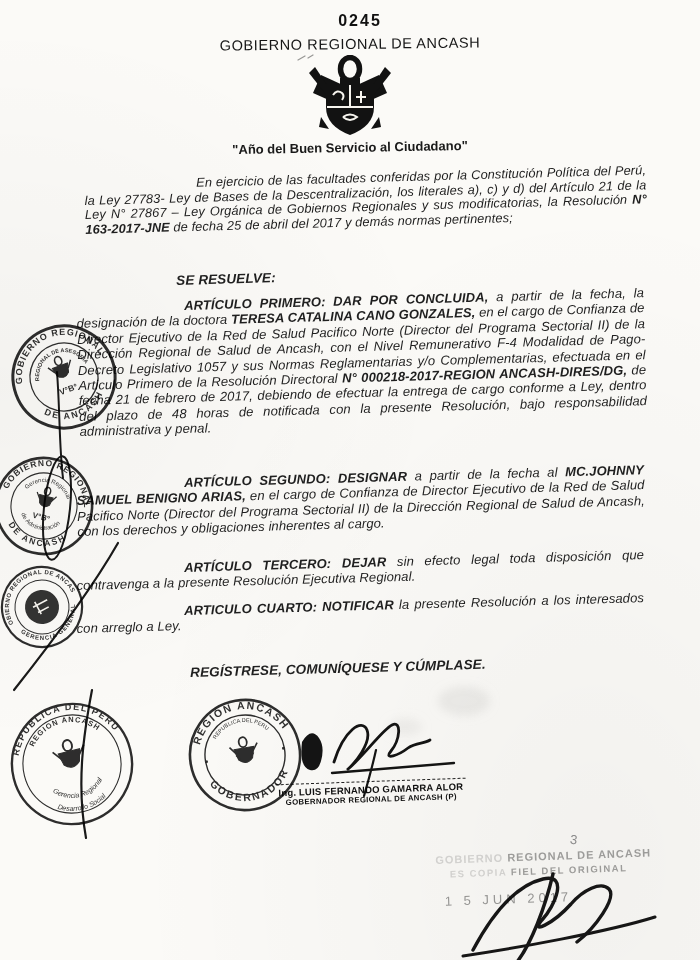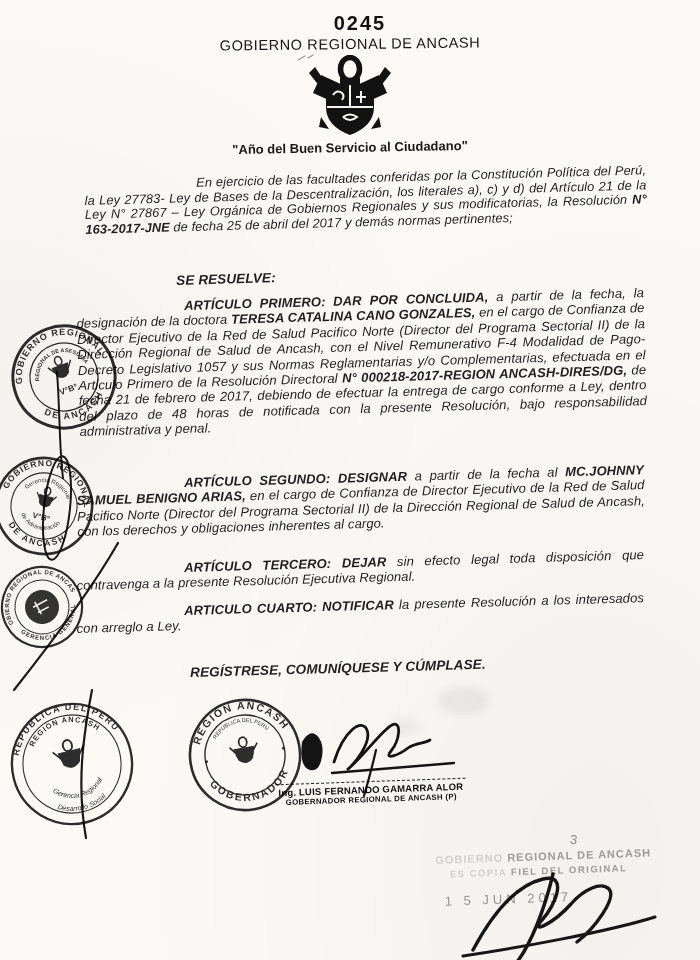--- a/index.html
+++ b/index.html
@@ -16,21 +16,21 @@
     position:absolute; font-style:italic; font-size:13px; line-height:15.4px;
     text-align:justify; transform:rotate(-1.6deg); transform-origin:0 0;
     color:#1f1f1f; letter-spacing:.1px;
   }
   .par span{white-space:pre-wrap;}
   .b{font-weight:700;}
   .stamp{position:absolute; mix-blend-mode:multiply; opacity:.92;}
   .ink{position:absolute; mix-blend-mode:multiply;}
   .smudge{position:absolute; border-radius:50%; background:#777; filter:blur(4px); mix-blend-mode:multiply;}
   #doc-number{position:absolute; left:300px; top:12px; width:120px; text-align:center;
-    font-weight:700; font-size:20px; letter-spacing:2px; color:#111;}
+    font-weight:700; font-size:16px; letter-spacing:2px; color:#111;}
   #org-title{position:absolute; left:0; top:36px; width:700px; text-align:center;
     font-size:14.5px; letter-spacing:.6px; color:#161616; transform:rotate(-.7deg);}
   #motto{position:absolute; left:0; top:140px; width:700px; text-align:center;
     font-size:13px; font-weight:700; color:#1a1a1a; transform:rotate(-1deg);}
   #closing{font-weight:700; font-size:13.5px;}
   #sig-name{position:absolute; left:276px; top:781px; width:190px; text-align:center;
     transform:rotate(-2deg); color:#111; mix-blend-mode:multiply;}
   #sig-name .nm{font-size:9.5px; font-weight:700; letter-spacing:.2px; border-top:1px dashed #222; padding-top:2px;}
   #sig-name .tt{font-size:7.8px; font-weight:700; letter-spacing:.3px;}
   #certify{position:absolute; left:436px; top:850px; width:225px; transform:rotate(-2deg);

